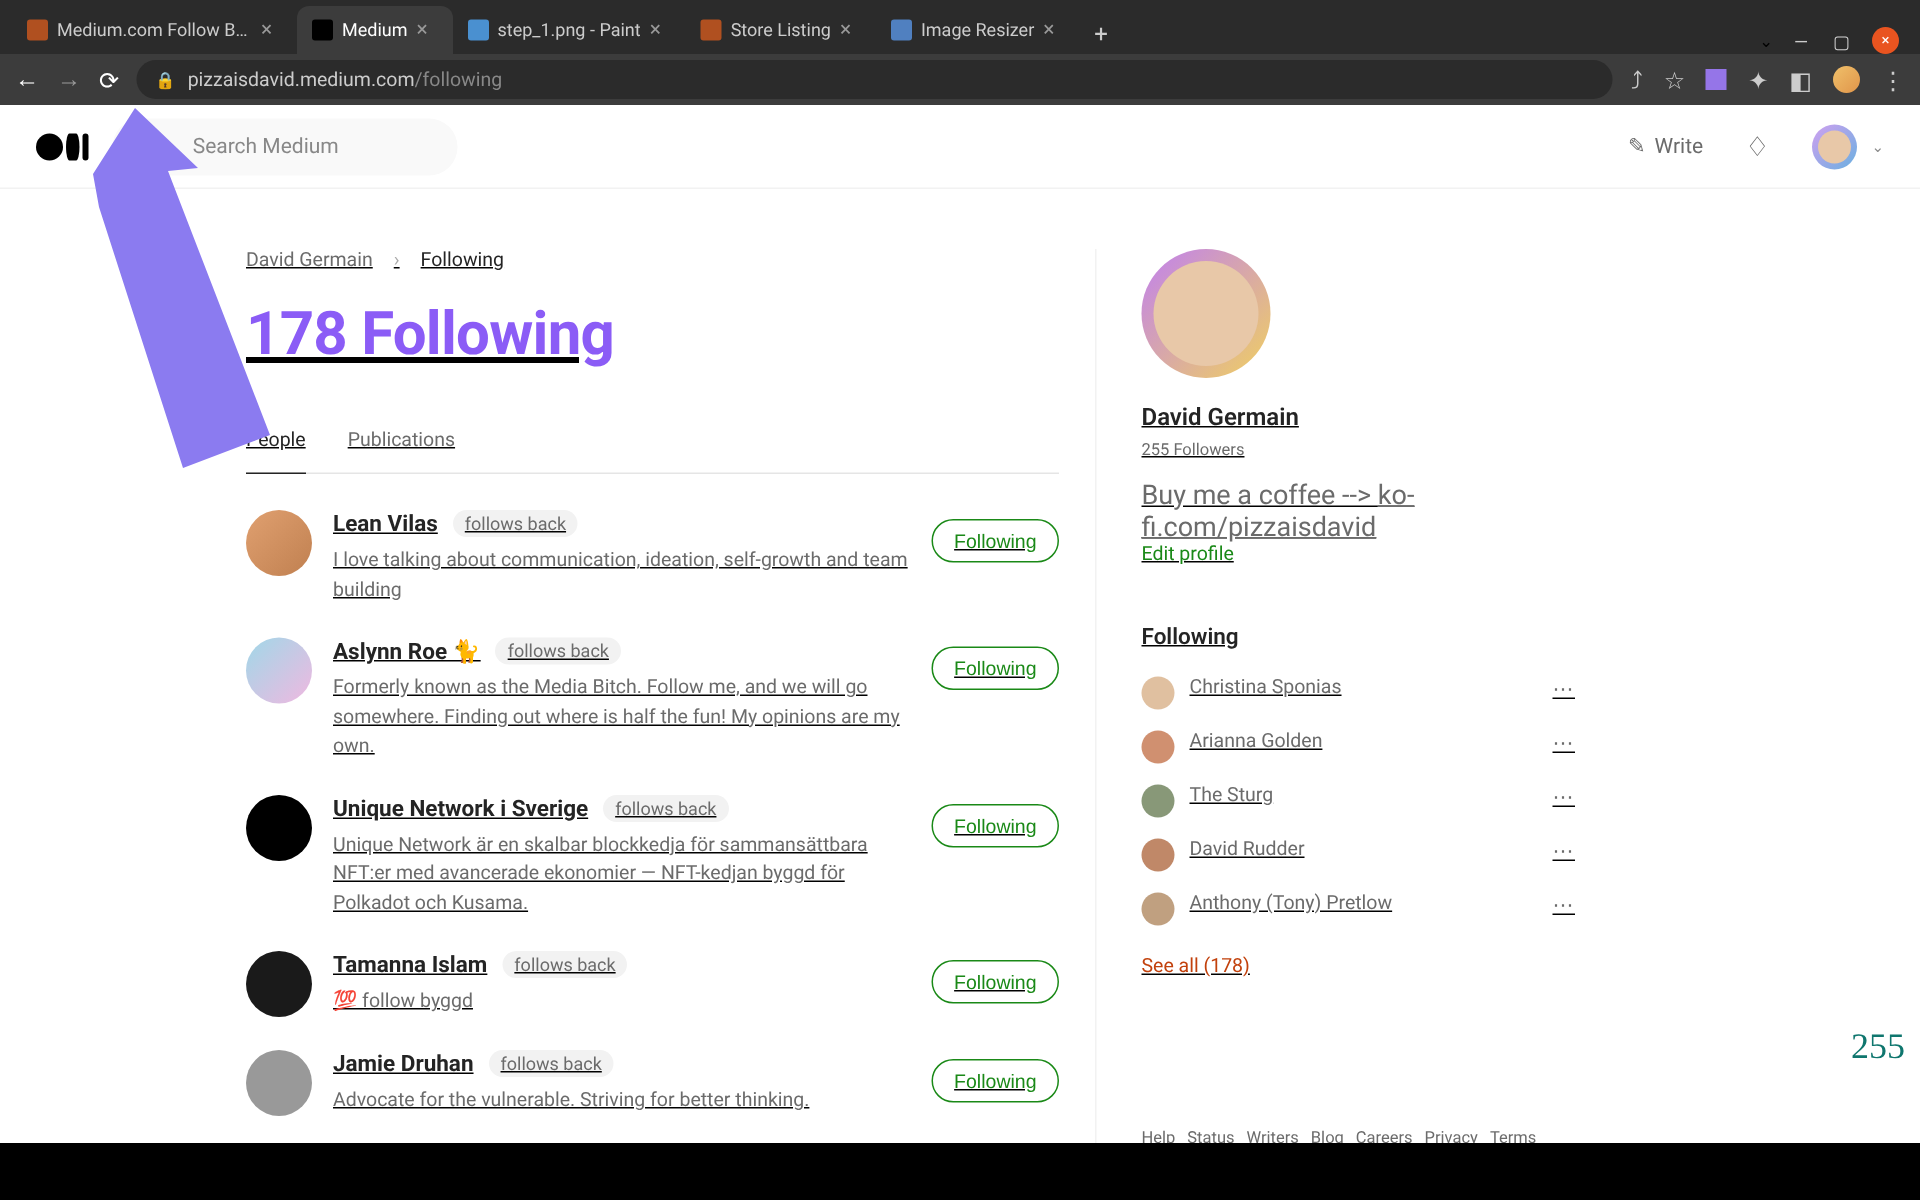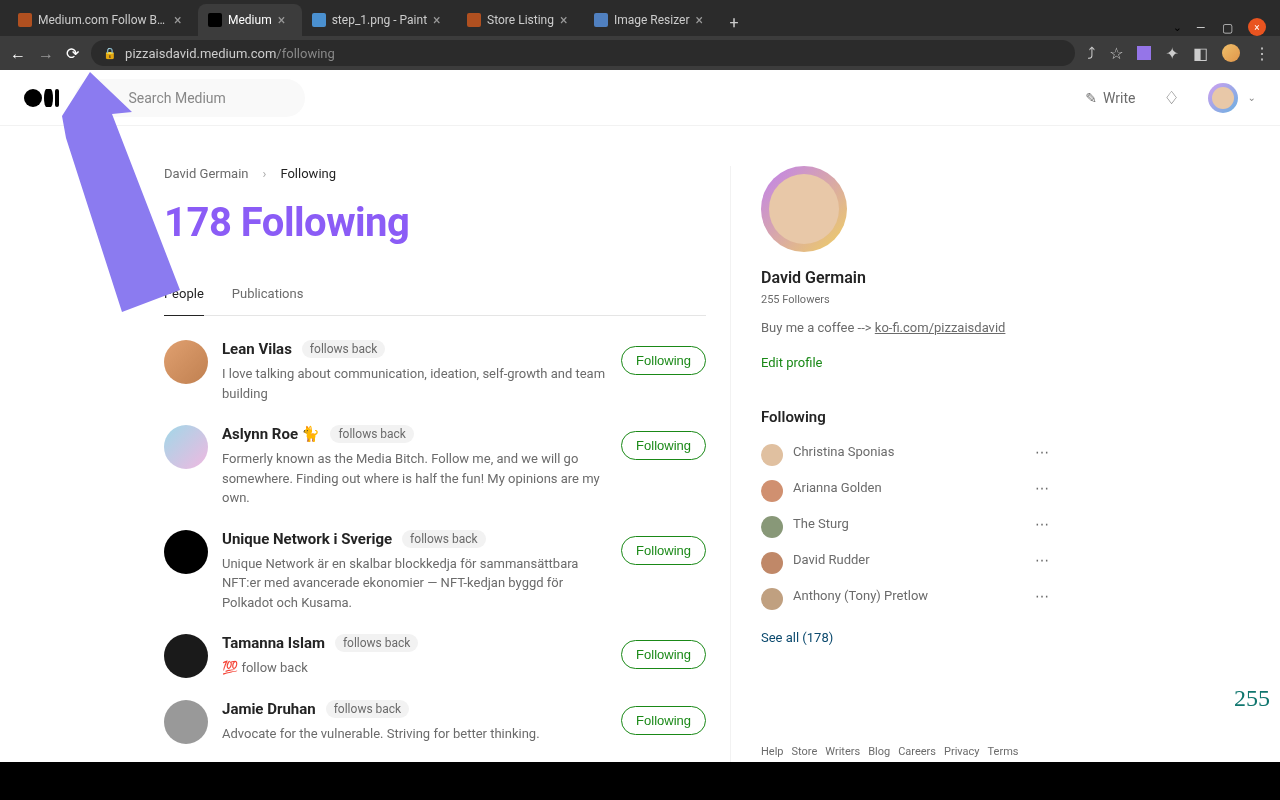--- a/index.html
+++ b/index.html
@@ -28,21 +28,21 @@
 .medium-header { height: 56px; border-bottom: 1px solid #f2f2f2; display: flex; align-items: center; padding: 0 24px; gap: 16px; }
 .logo { display: flex; gap: 2px; }
 .logo-c { width: 18px; height: 18px; border-radius: 50%; background: #000; }
 .logo-e { width: 9px; height: 18px; border-radius: 50%/100%; background: #000; }
 .logo-b { width: 4px; height: 18px; border-radius: 2px; background: #000; }
 .search-box { background: #f9f9f9; border-radius: 20px; height: 38px; width: 230px; display: flex; align-items: center; padding: 0 14px; gap: 22px; color: #888; font-size: 14px; }
 .header-right { margin-left: auto; display: flex; align-items: center; gap: 28px; color: #6b6b6b; font-size: 14px; }
 .write-btn { display: flex; align-items: center; gap: 6px; }
 .avatar-sm { width: 30px; height: 30px; border-radius: 50%; background: linear-gradient(135deg,#d0a0f0,#6ab0e0); display:flex; align-items:center; justify-content:center; }
 .chev { color: #888; font-size: 10px; margin-left: -18px; }
-.page-body { display: flex; padding: 40px 0 0 0; height: calc(100% - 56px); }
+.page-body { display: flex; padding: 40px 0 0 0; height: calc(100% - 56px); text-decoration: underline; }
 .main-col { width: 730px; padding-left: 164px; padding-right: 24px; }
 .breadcrumb { display: flex; align-items: center; gap: 14px; color: #6b6b6b; font-size: 13px; margin-bottom: 18px; }
 .bc-sep { color: #aaa; }
 .bc-current { color: #242424; }
 .page-title { font-size: 40px; font-weight: 700; color: #8b5cf6; margin-bottom: 40px; letter-spacing: -0.5px; }
 .tabs { display: flex; gap: 28px; border-bottom: 1px solid #e5e5e5; margin-bottom: 24px; font-size: 13px; }
 .tab-item { padding-bottom: 14px; color: #6b6b6b; cursor: pointer; }
 .tab-item.active { color: #242424; border-bottom: 1px solid #242424; margin-bottom: -1px; }
 .follow-list { display: flex; flex-direction: column; gap: 22px; }
 .follow-item { display: flex; gap: 14px; align-items: flex-start; }
@@ -51,29 +51,29 @@
 .fi-header { display: flex; align-items: center; gap: 10px; margin-bottom: 6px; }
 .fi-name { font-size: 15px; font-weight: 700; color: #242424; }
 .fi-badge { background: #f2f2f2; color: #6b6b6b; font-size: 12px; padding: 2px 8px; border-radius: 10px; }
 .fi-desc { font-size: 13px; color: #6b6b6b; line-height: 1.5; max-width: 390px; }
 .follow-btn { border: 1px solid #1a8917; color: #1a8917; background: #fff; border-radius: 20px; padding: 6px 14px; font-size: 13px; cursor: pointer; margin-top: 6px; }
 .sidebar { width: 360px; padding-left: 30px; padding-right: 40px; border-left: 1px solid #f2f2f2; }
 .profile-pic { width: 86px; height: 86px; border-radius: 50%; background: linear-gradient(135deg,#c080f0,#f0d060); margin-bottom: 16px; display:flex;align-items:center;justify-content:center;}
 .profile-face{width:70px;height:70px;border-radius:50%;background:#e8c8a8;}
 .profile-name { font-size: 16px; font-weight: 600; color: #242424; margin-bottom: 6px; }
 .profile-followers { font-size: 11px; color: #6b6b6b; margin-bottom: 14px; }
-.profile-bio { font-size: 13px; color: #6b6b6b; margin-bottom: 20px; }
+.profile-bio { font-size: 18px; color: #6b6b6b; }
 .profile-bio a { color: #6b6b6b; text-decoration: underline; }
 .edit-link { color: #1a8917; font-size: 13px; cursor: pointer; }
 .sb-heading { font-size: 15px; font-weight: 600; color: #242424; margin-top: 38px; margin-bottom: 18px; }
 .sb-follow-item { display: flex; align-items: flex-start; gap: 10px; margin-bottom: 14px; }
 .sb-avatar { width: 22px; height: 22px; border-radius: 50%; background: #ccc; flex-shrink: 0; }
 .sb-name { font-size: 13px; color: #6b6b6b; flex: 1; }
 .sb-more { color: #6b6b6b; font-size: 14px; letter-spacing: 1px; cursor: pointer; }
-.see-all { font-size: 13px; color: #0c4a6e; margin-top: 20px; cursor: pointer; }
+.see-all { font-size: 13px; color: #c2410c; margin-top: 20px; cursor: pointer; }
 .footer-links { display: flex; flex-wrap: wrap; gap: 8px; font-size: 11px; color: #6b6b6b; margin-top: 100px; }
 .arrow-overlay { position: absolute; top: 72px; left: 62px; pointer-events: none; z-index: 100; }
 .counter { position: absolute; bottom: 50px; right: 10px; font-family: Georgia, serif; font-size: 24px; color: #0f766e; }
 .bottom-black { position: absolute; bottom: 0; left: 0; right: 0; height: 38px; background: #000; }
 </style>
 </head>
 <body>
 
 <div class="browser">
   <div class="tab-bar">
@@ -200,21 +200,21 @@
               </div>
   <button class="follow-btn">Following</button>
             </div>
             <div class="follow-item">
               <div class="fi-avatar" style="background:#1a1a1a"></div>
   <div class="fi-content">
                 <div class="fi-header">
                   <span class="fi-name">Tamanna Islam</span>
                   <span class="fi-badge">follows back</span>
                 </div>
-  <div class="fi-desc">💯 follow back</div>
+  <div class="fi-desc">💯 follow byggd</div>
               </div>
   <button class="follow-btn">Following</button>
             </div>
             <div class="follow-item">
               <div class="fi-avatar" style="background:#999"></div>
   <div class="fi-content">
                 <div class="fi-header">
                   <span class="fi-name">Jamie Druhan</span>
                   <span class="fi-badge">follows back</span>
                 </div>
@@ -259,21 +259,21 @@
             </div>
             <div class="sb-follow-item">
               <div class="sb-avatar" style="background:#c0a080"></div>
               <span class="sb-name">Anthony (Tony) Pretlow</span>
               <span class="sb-more">⋯</span>
             </div>
           </div>
         <div class="see-all">See all (178)</div>
         <div class="footer-links" id="footer-links">
             <span>Help</span>
-            <span>Store</span>
+            <span>Status</span>
             <span>Writers</span>
             <span>Blog</span>
             <span>Careers</span>
             <span>Privacy</span>
             <span>Terms</span>
           </div>
       </div>
     </div>
 
     <div class="counter">255</div>

